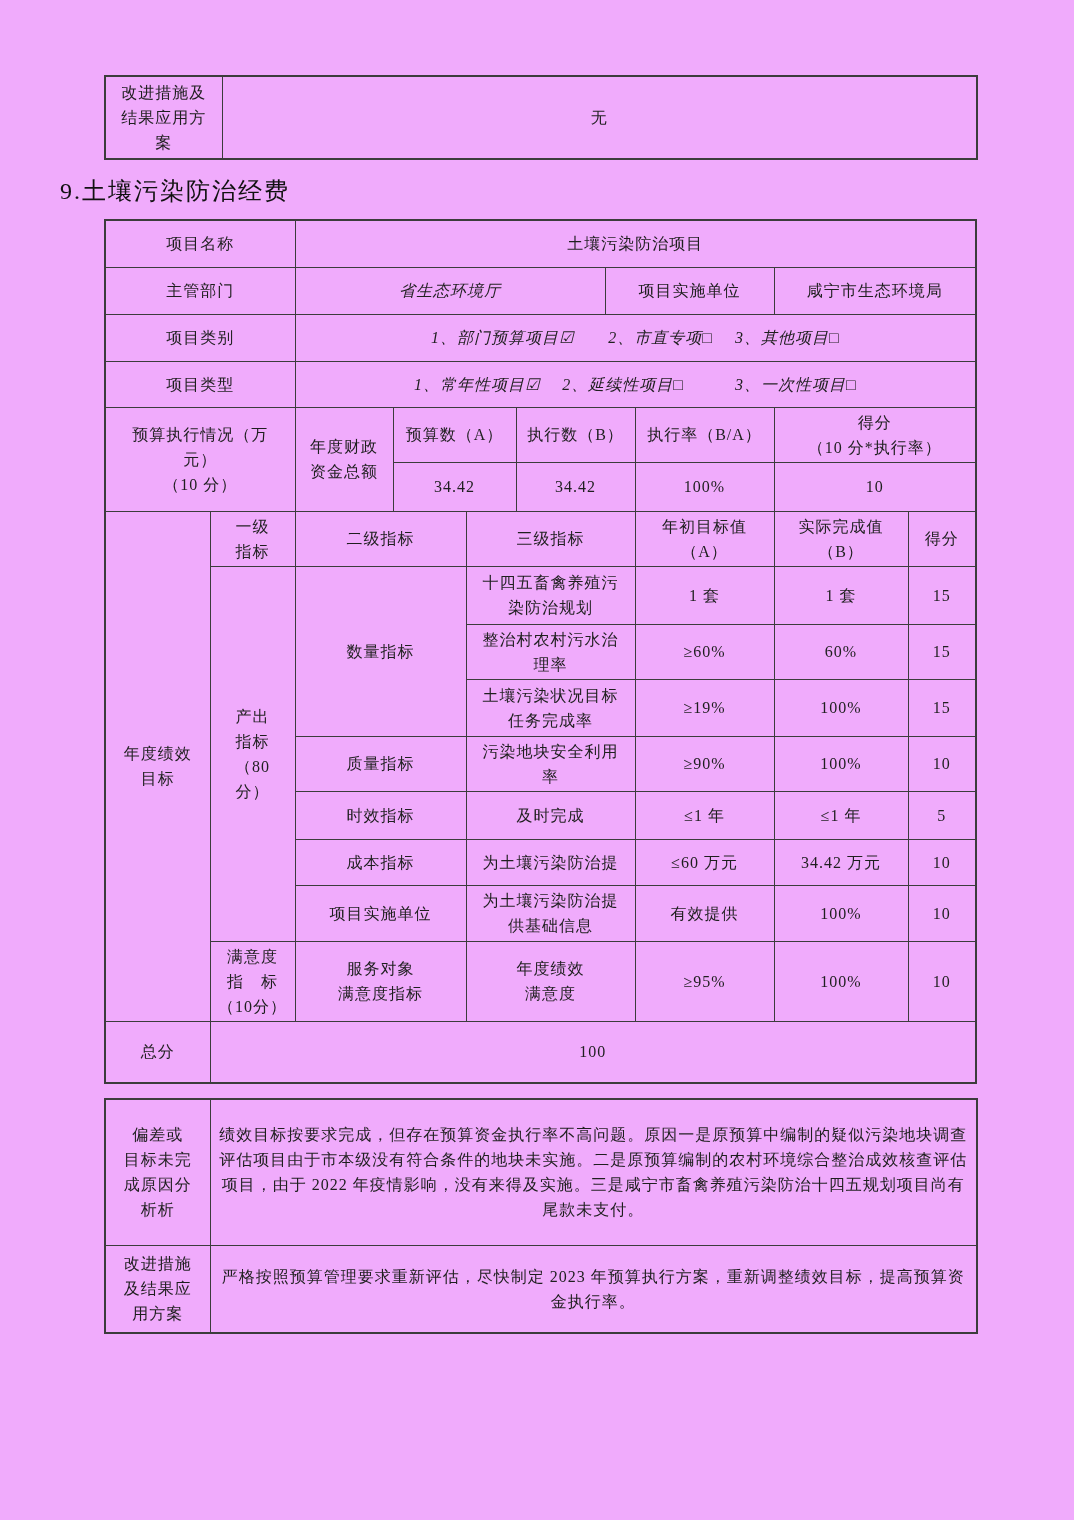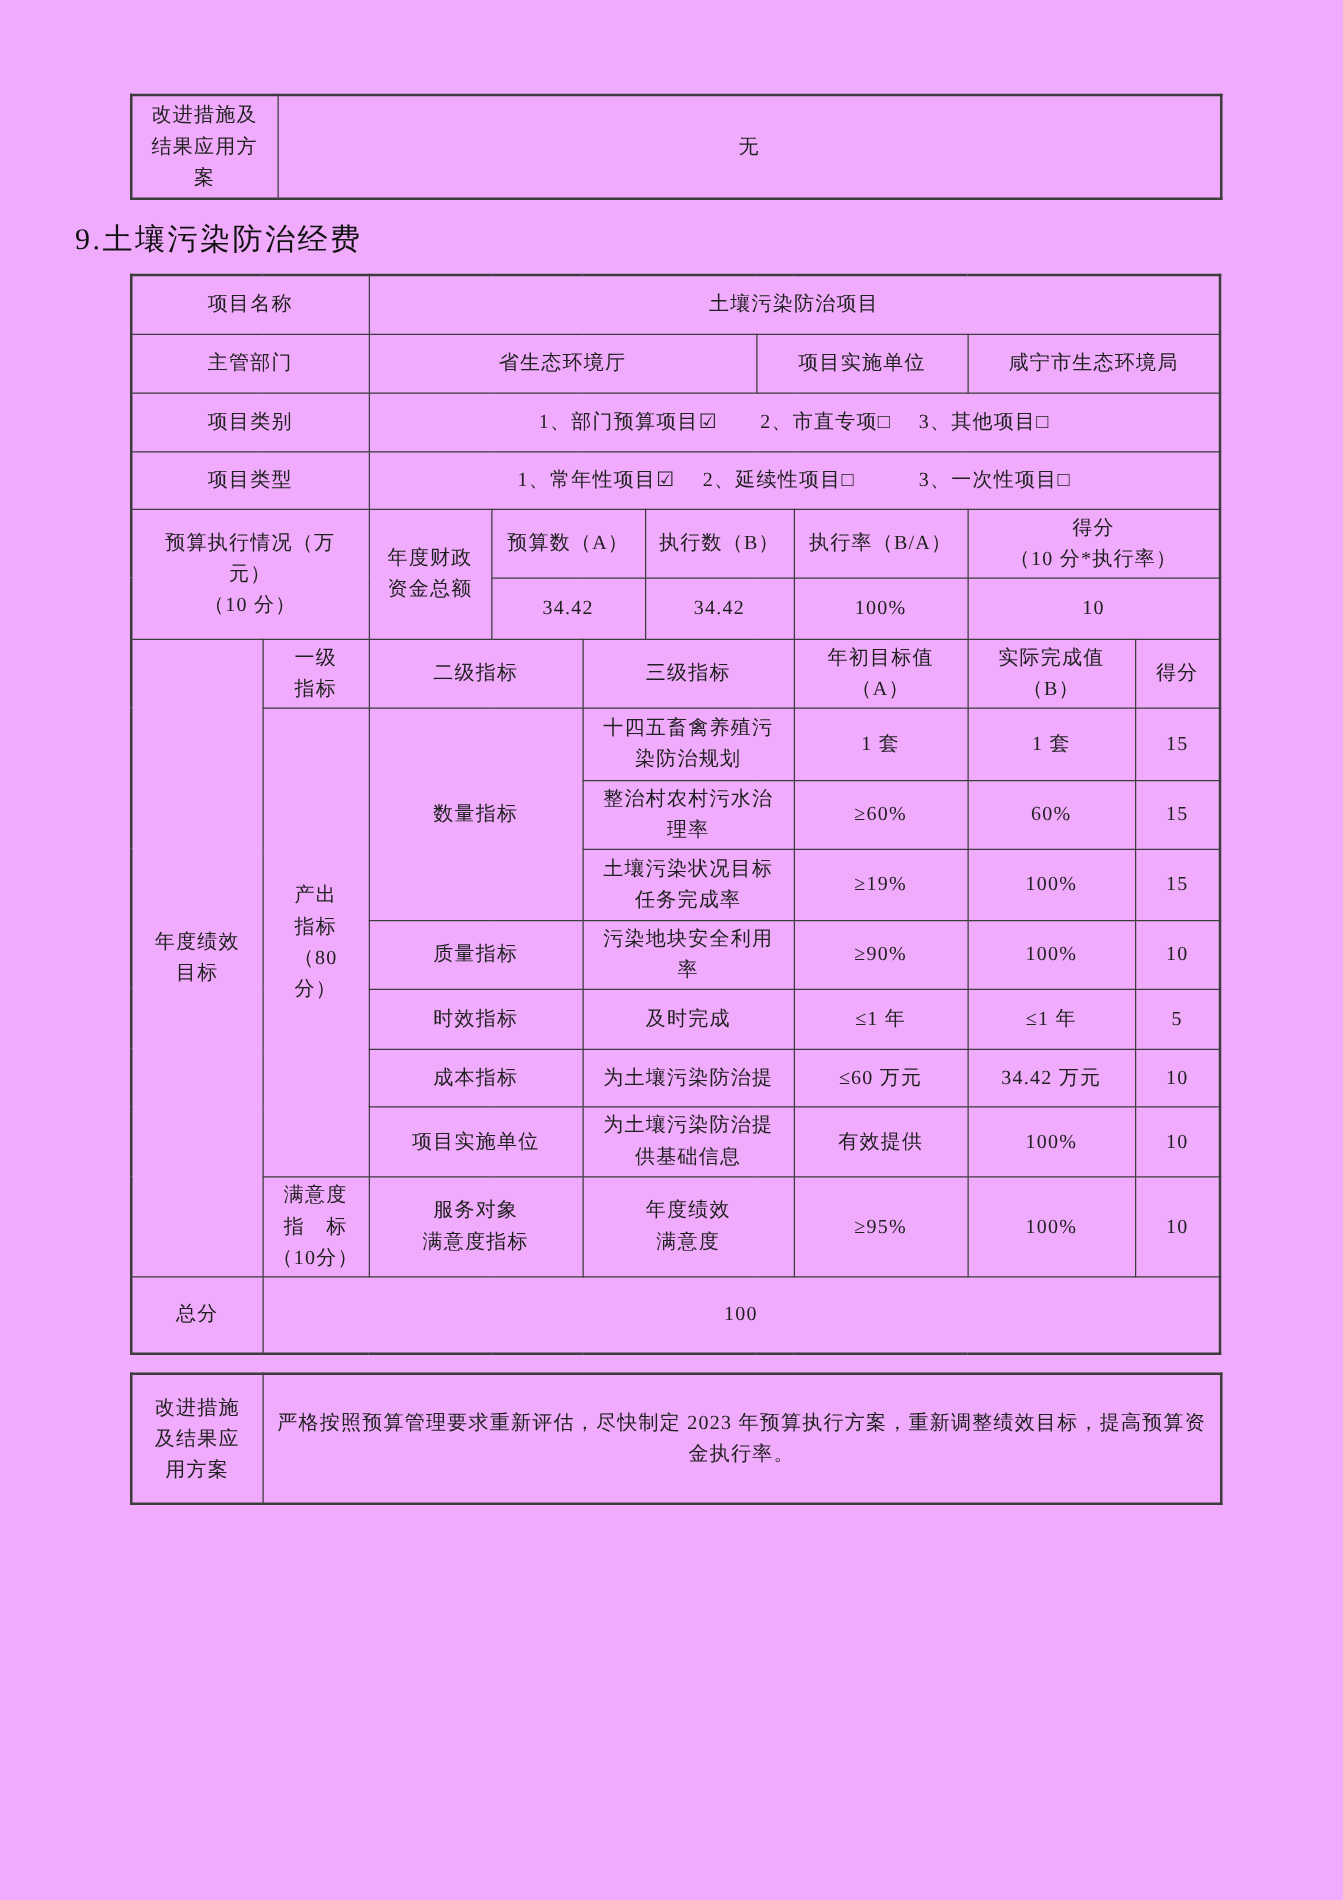--- a/index.html
+++ b/index.html
@@ -25,21 +25,21 @@
     border: 1px solid #3c3c3c;
     text-align: center;
     vertical-align: middle;
     font-size: 16px;
     line-height: 25px;
     letter-spacing: 1px;
     white-space: pre-line;
     padding: 2px 6px;
     overflow: hidden;
   }
-  td.ta-l { text-align: left; padding-left: 14px; }
+  td.ta-l { text-align: left; padding-left: 14px; font-style: italic; }
   .heading {
     font-size: 24px;
     font-weight: 400;
     letter-spacing: 2px;
     color: #111;
     margin: 15px 0 11px 60px;
     font-family: "Liberation Serif", "DejaVu Serif", serif;
   }
   .main-table { margin-top: 12px; }
   .bottom-table { margin-top: 14px; }
@@ -234,21 +234,28 @@
     </tr>
   </tbody>
     </table>
 
   <table class="doc-table bottom-table">
     <colgroup>
         <col style="width:105px">
         <col style="width:767px">
       </colgroup>
     <tbody>
-    <tr style="height:104px">
+        <tr style="height:146px">
+      <td class="small-lh">偏差或
+目标未完
+成原因分
+析析</td>
+      <td class="para">绩效目标按要求完成，但存在预算资金执行率不高问题。原因一是原预算中编制的疑似污染地块调查评估项目由于市本级没有符合条件的地块未实施。二是原预算编制的农村环境综合整治成效核查评估项目，由于 2022 年疫情影响，没有来得及实施。三是咸宁市畜禽养殖污染防治十四五规划项目尚有尾款未支付。</td>
+    </tr>
+    <tr style="height:88px">
       <td class="small-lh">改进措施
 及结果应
 用方案</td>
       <td class="para">严格按照预算管理要求重新评估，尽快制定 2023 年预算执行方案，重新调整绩效目标，提高预算资金执行率。</td>
     </tr>
   </tbody>
     </table>
 
 </div>
 

